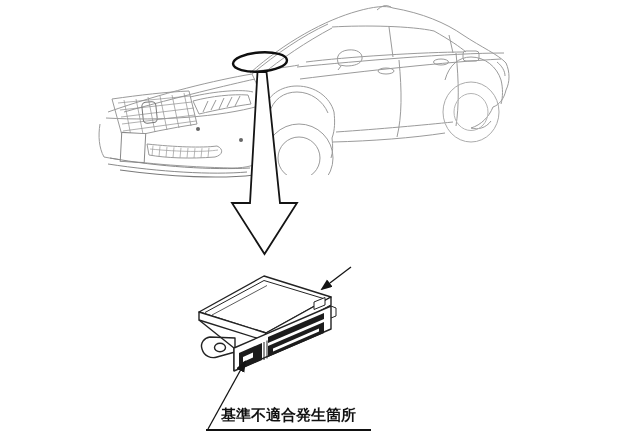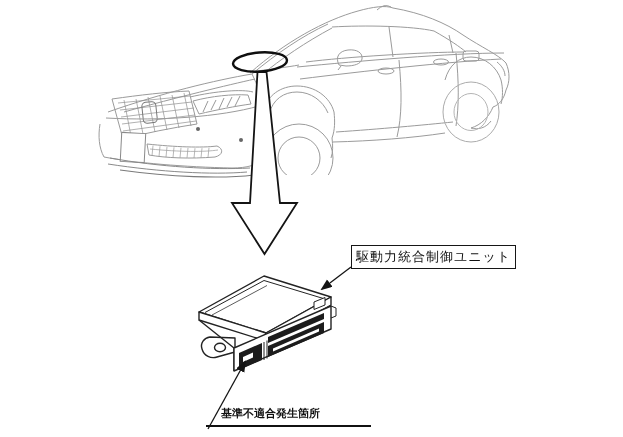--- a/index.html
+++ b/index.html
@@ -22,21 +22,21 @@
     font-size:13px;letter-spacing:1px;color:#111;
     white-space:nowrap;
   }
   .defect-label{
     position:absolute;
     left:206px;top:406px;
     width:150px;
     padding:0 0 4px 15px;
     border-bottom:2px solid #111;
     font-family:"DejaVu Sans",sans-serif;
-    font-weight:bold;font-size:11px;color:#111;
+    font-weight:bold;font-size:15px;color:#111;
     white-space:nowrap;
   }
 </style>
 </head>
 <body>
 
 <div class="stage">
 
 <svg width="623" height="437" viewBox="0 0 623 437">
   <defs>
@@ -145,21 +145,18 @@
     <path d="M314,302 L325,297.5 L325,305 L314,309.5 Z" stroke-width="1"></path>
     <path d="M331,306 L336,308 L336,316 L331,318" fill="none" stroke-width="1"></path>
   </g>
 
   <g stroke="#141414" stroke-width="1.3" fill="none">
     <path d="M351,267 L322,289" marker-end="url(#ah)"></path>
     <path d="M208,429 L245,362" marker-end="url(#ah)"></path>
   </g>
 </svg>
 
-  <div class="component-label-box">
-    <span>駆動力統合制御ユニット</span>
-  </div>
 
   <div class="defect-label">
     <span>基準不適合発生箇所</span>
   </div>
 
 </div>
 
 </body></html>

